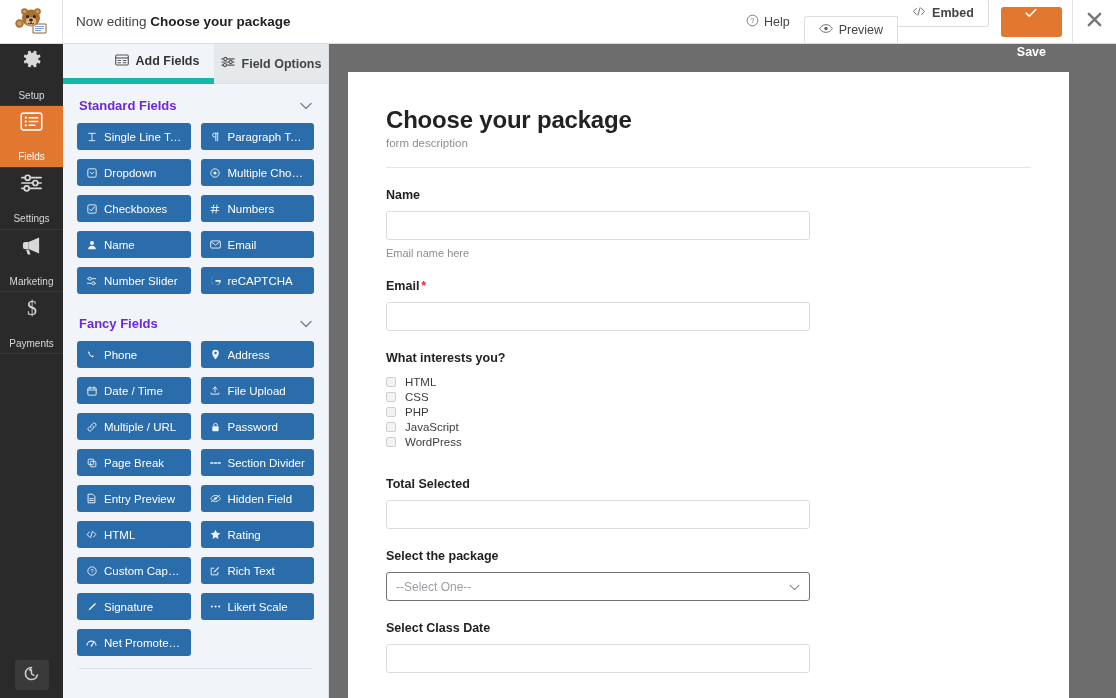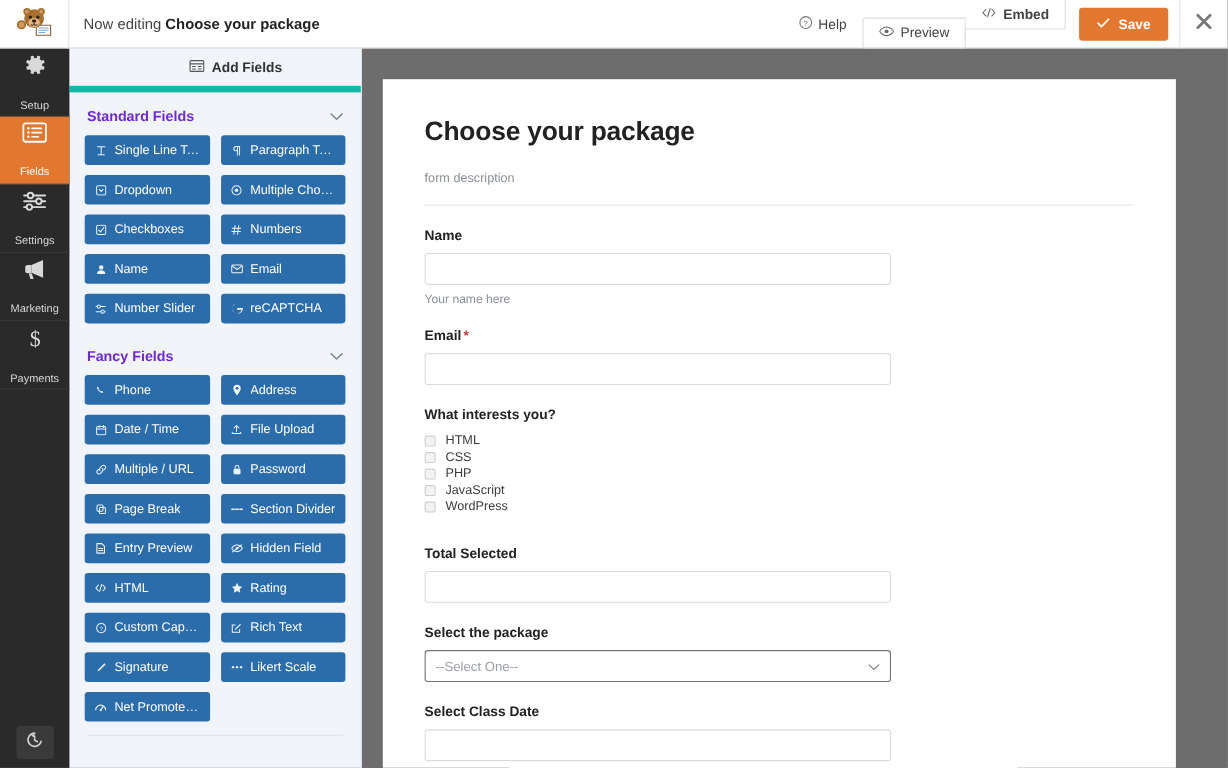--- a/index.html
+++ b/index.html
@@ -47,25 +47,26 @@
   .gbtn {
     display: flex; align-items: center; gap: 6px;
     height: 28px; padding: 0 14px;
     background: #fff; border: 1px solid #ddd;
     font-size: 12.5px; color: #444;
     cursor: pointer;
   }
   .gbtn:first-child { border-radius: 3px 0 0 3px; margin-top: 17px; }
   .gbtn:last-child { border-radius: 0 3px 3px 0; border-left: none; font-weight: bold; }
   .save-btn {
-    display: flex; align-items: center; gap: 8px;
+    display: flex; align-items: center; gap: 24px;
     height: 30px; padding: 0 16px; margin-left: 12px;
     background: #e27730; border: none; border-radius: 3px;
     color: #fff; font-size: 12.5px; font-weight: bold;
     cursor: pointer;
+    flex-direction: column;
   }
   .close-cell {
     width: 44px; height: 44px; margin-left: 10px;
     display: flex; align-items: center; justify-content: center;
     border-left: 1px solid #e4e4e4;
     cursor: pointer;
   }
 
   
   .rail {
@@ -163,21 +164,21 @@
   .form-card {
     position: absolute; top: 28px; left: 19px;
     width: 721px; min-height: 640px;
     background: #ffffff;
     padding: 34px 38px 30px 38px;
   }
   .form-title {
     font-size: 24px; font-weight: bold; color: #222;
     letter-spacing: -.2px;
   }
-  .form-desc { font-size: 11.5px; color: #8a8f94; margin-top: 22px; }
+  .form-desc { font-size: 11.5px; color: #8a8f94; margin-top: 3px; }
   .form-rule { height: 1px; background: #e6e6e6; margin: 18px 0 0 0; }
 
   .field { padding: 20px 0 0 0; }
   .flabel {
     font-size: 12.5px; font-weight: bold; color: #222;
     margin-bottom: 9px; display: block;
   }
   .req { color: #d63638; font-weight: bold; margin-left: 2px; }
   .finput {
     width: 424px; height: 29px;
@@ -374,20 +375,31 @@
     <div class="ptab active">
       <span>
         <svg width="14" height="12" viewBox="0 0 16 13">
           <rect x=".8" y=".8" width="14.4" height="11.4" rx="1.4" fill="none" stroke="#555" stroke-width="1.3"></rect>
           <path d="M.8 4.2h14.4" stroke="#555" stroke-width="1.3"></path>
           <path d="M3.4 7h3M3.4 9.6h3M9.4 7h3M9.4 9.6h3" stroke="#555" stroke-width="1.2" stroke-linecap="round"></path>
         </svg>
       </span>
       <span>Add Fields</span>
     </div>
+    <div class="ptab">
+      <span>
+        <svg width="14" height="12" viewBox="0 0 16 13">
+          <path d="M1 3h14M1 6.5h14M1 10h14" stroke="#555" stroke-width="1.3" stroke-linecap="round"></path>
+          <circle cx="5" cy="3" r="1.8" fill="#e6e9ec" stroke="#555" stroke-width="1.3"></circle>
+          <circle cx="11" cy="6.5" r="1.8" fill="#e6e9ec" stroke="#555" stroke-width="1.3"></circle>
+          <circle cx="4.5" cy="10" r="1.8" fill="#e6e9ec" stroke="#555" stroke-width="1.3"></circle>
+        </svg>
+      </span>
+      <span>Field Options</span>
+    </div>
   </div>
 
   <div class="panel-body">
 
     <div class="sect-head">
       <span>Standard Fields</span>
       <span>
         <svg width="12" height="8" viewBox="0 0 12 8">
           <path d="M1 1.6L6 6.4 11 1.6" fill="none" stroke="#7a8594" stroke-width="1.4" stroke-linecap="round" stroke-linejoin="round"></path>
         </svg>
@@ -651,21 +663,21 @@
 <div class="preview">
   <div class="form-card">
 
     <div class="form-title">Choose your package</div>
     <div class="form-desc">form description</div>
     <div class="form-rule"></div>
 
     <div class="field">
       <span class="flabel">Name</span>
       <input class="finput" type="text" value="" style="">
-      <div class="fsub">Your name here</div>
+      <div class="fsub">Email name here</div>
     </div>
 
     <div class="field">
       <span class="flabel">
         <span>Email</span><span class="req">*</span>
       </span>
       <input class="finput" type="text" value="" style="">
     </div>
 
     <div class="field">

